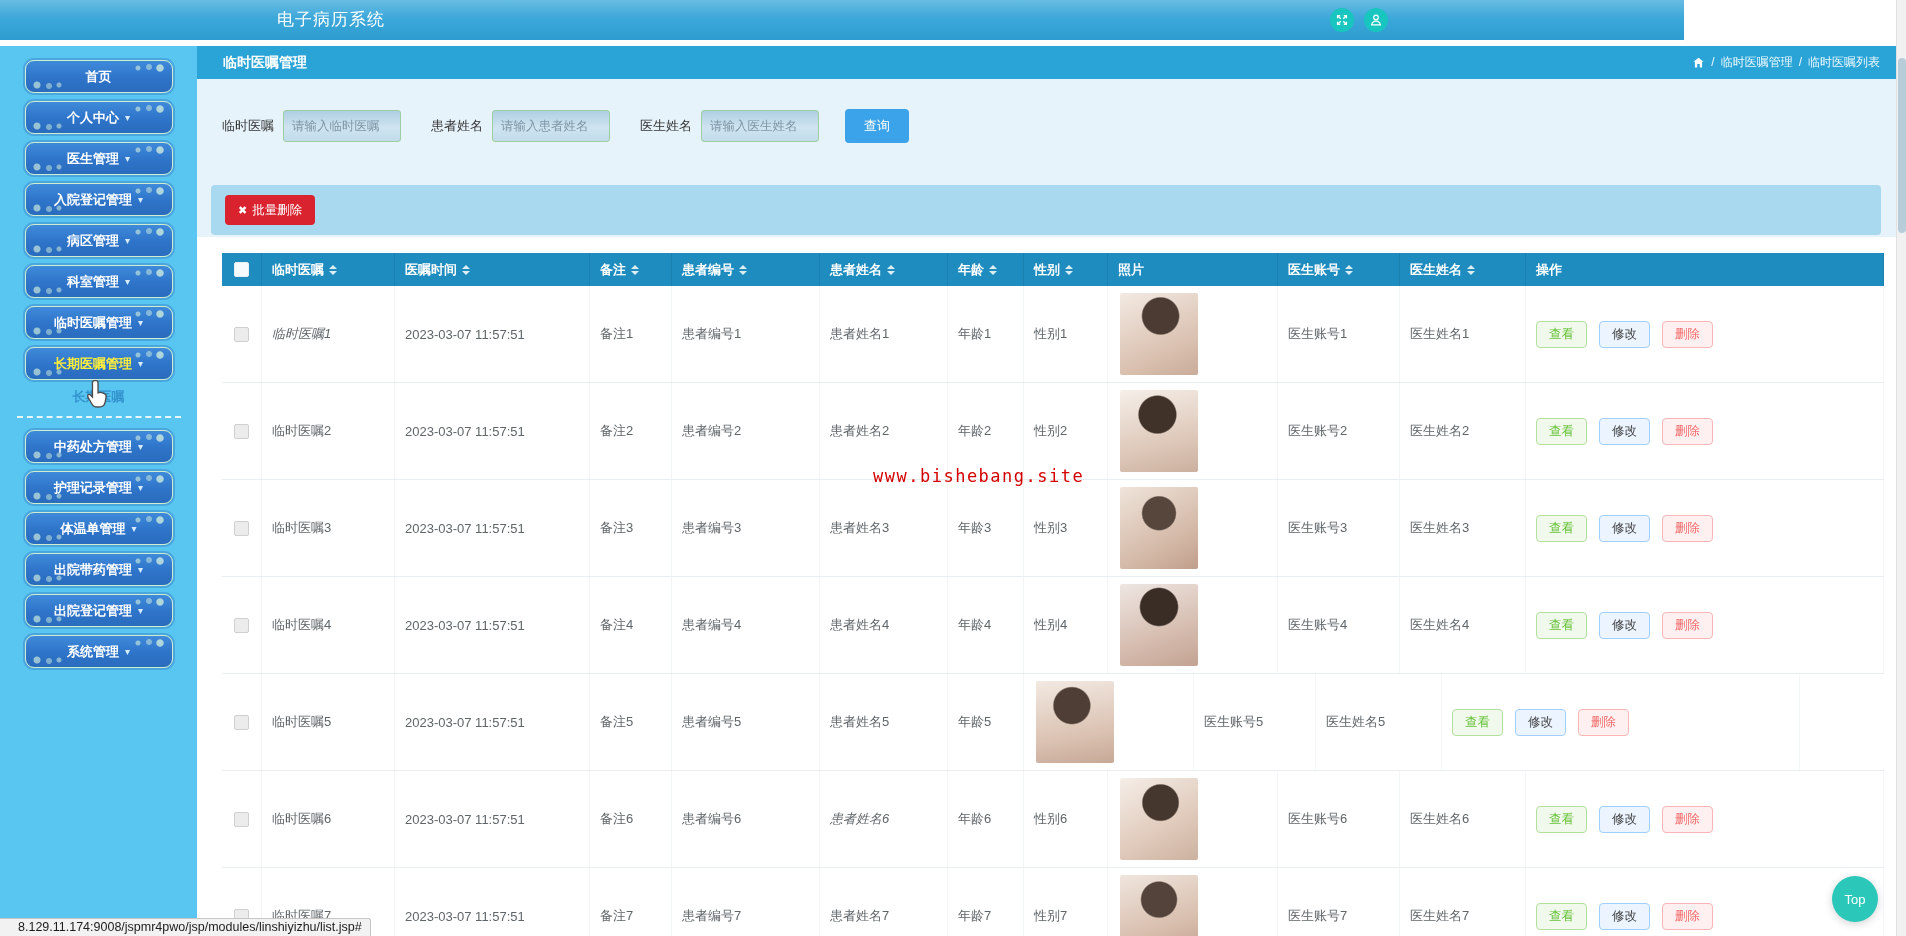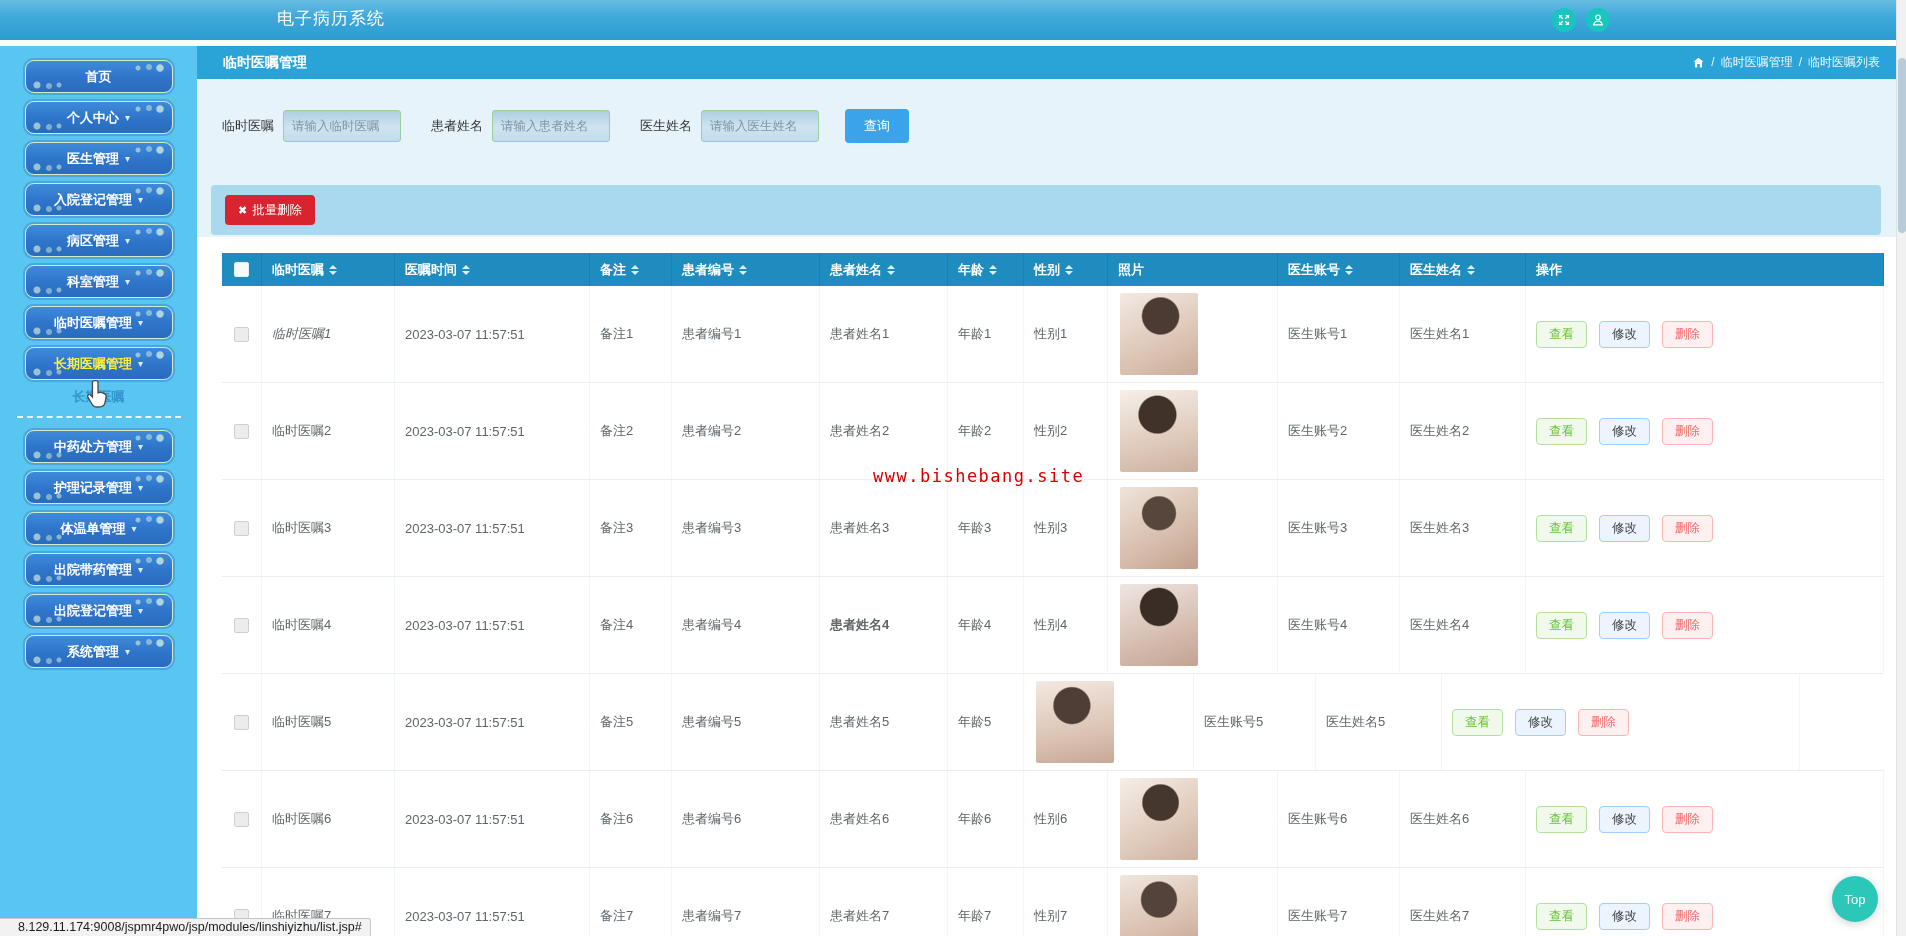--- a/index.html
+++ b/index.html
@@ -1,23 +1,23 @@
 <!DOCTYPE html>
 <html><head>
 <meta charset="utf-8">
 <style>
   * { margin:0; padding:0; box-sizing:border-box; }
   html,body { width:1906px; height:936px; }
   body { font-family:"Liberation Sans","DejaVu Sans",sans-serif; background:#fff; }
   .app { position:relative; width:1906px; height:936px; overflow:hidden; background:#fff; }
 
   
-  .topbar { position:absolute; top:0; left:0; width:1906px; height:40px;
+  .topbar { position:absolute; top:0; left:0; width:1684px; height:40px;
     background:linear-gradient(180deg,#67bce2 0%,#3da8da 45%,#2d9cd0 100%);
-    box-shadow:0 2px 0 rgba(255,255,255,.9); z-index:30;font-family:Liberation Mono, monospace; }
+    box-shadow:0 2px 0 rgba(255,255,255,.9); z-index:30; }
   .app-title { position:absolute; left:277px; top:0; line-height:40px; color:#fff; font-size:17px; letter-spacing:1px; }
   .topbar-icons { position:absolute; right:296px; top:8px; display:flex; gap:10px; }
   .circle-btn { width:24px; height:24px; border-radius:50%; background:#19c5bf; border:none; cursor:pointer;
     display:flex; align-items:center; justify-content:center; }
   .circle-btn svg { display:block; }
   .top-strip { position:absolute; top:40px; left:0; width:1906px; height:6px; background:#fdfdfd; z-index:29; }
 
   
   .sidebar { position:absolute; top:46px; left:0; width:197px; height:890px; background:#59c5f1; z-index:20; }
   .side-menu { padding-top:14px; }
@@ -383,21 +383,21 @@
             </div>
           </div>
           <div class="tr">
             <div class="td center" style="width: 40px;">
               <span class="cb"></span>
             </div>
             <div class="td" style="width: 133px;">临时医嘱4</div>
             <div class="td" style="width: 195px;">2023-03-07 11:57:51</div>
             <div class="td" style="width: 82px;">备注4</div>
             <div class="td" style="width: 148px;">患者编号4</div>
-            <div class="td" style="width: 128px; font-weight: bold;">患者姓名4</div>
+            <div class="td" style="width: 128px;">患者姓名4</div>
             <div class="td" style="width: 76px;">年龄4</div>
             <div class="td" style="width: 84px;">性别4</div>
             <div class="td" style="width: 170px;">
               <div class="photo v4"></div>
             </div>
             <div class="td" style="width: 122px;">医生账号4</div>
             <div class="td" style="width: 126px;">医生姓名4</div>
             <div class="td" style="width: 358px;">
               <button class="btn b-view">查看</button>
               <button class="btn b-edit">修改</button>
@@ -426,21 +426,21 @@
             </div>
           </div>
           <div class="tr">
             <div class="td center" style="width: 40px;">
               <span class="cb"></span>
             </div>
             <div class="td" style="width: 133px;">临时医嘱6</div>
             <div class="td" style="width: 195px;">2023-03-07 11:57:51</div>
             <div class="td" style="width: 82px;">备注6</div>
             <div class="td" style="width: 148px;">患者编号6</div>
-            <div class="td" style="width: 128px;">患者姓名6</div>
+            <div class="td" style="width: 128px; font-style: italic;">患者姓名6</div>
             <div class="td" style="width: 76px;">年龄6</div>
             <div class="td" style="width: 84px;">性别6</div>
             <div class="td" style="width: 170px;">
               <div class="photo v6"></div>
             </div>
             <div class="td" style="width: 122px;">医生账号6</div>
             <div class="td" style="width: 126px;">医生姓名6</div>
             <div class="td" style="width: 358px;">
               <button class="btn b-view">查看</button>
               <button class="btn b-edit">修改</button>

